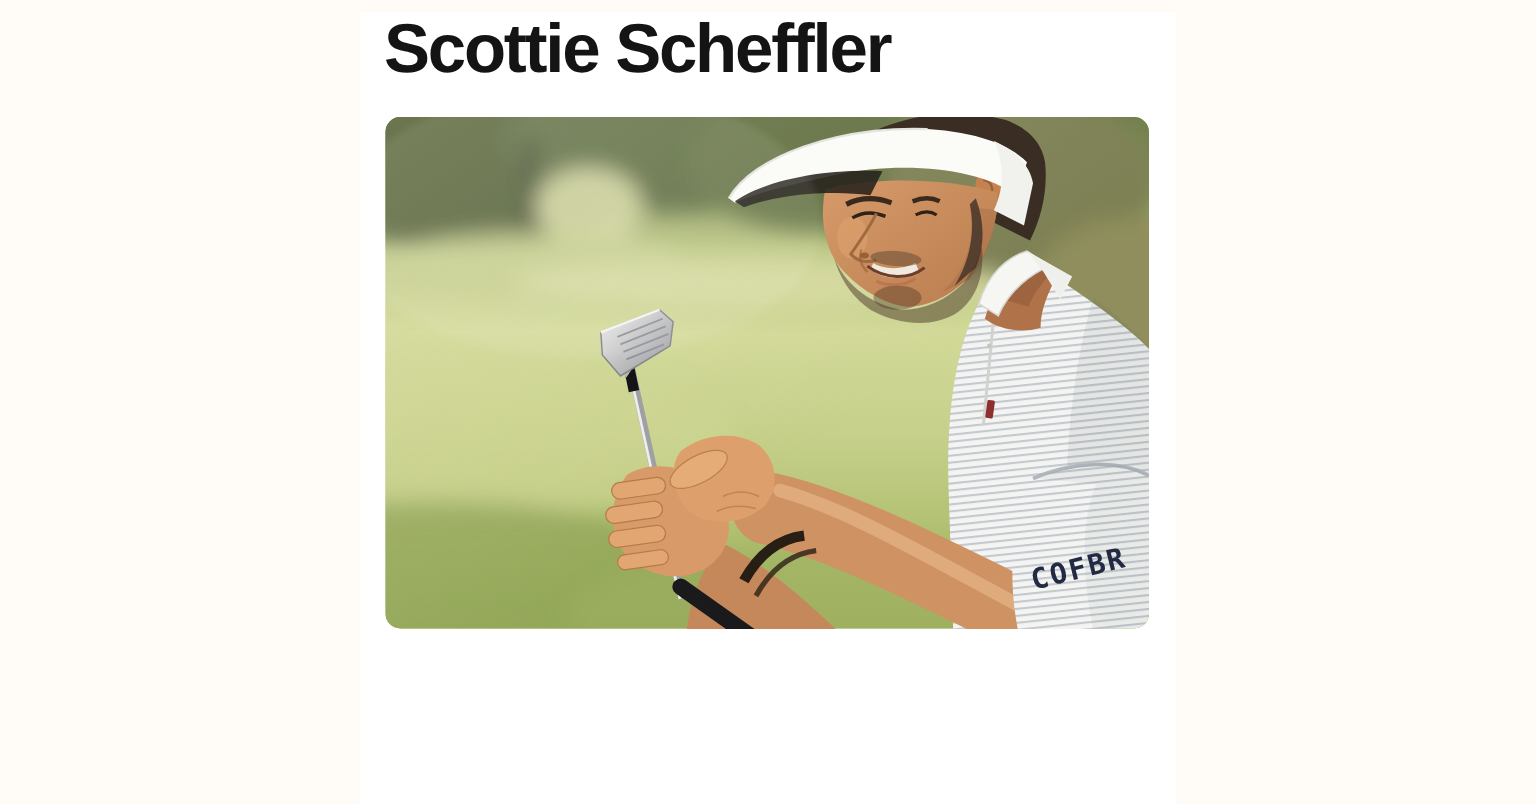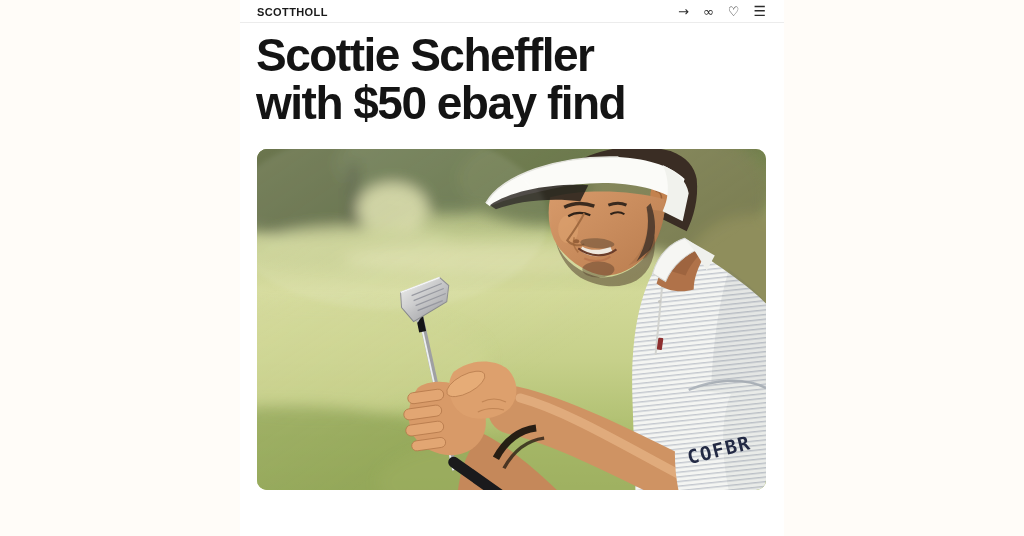--- a/index.html
+++ b/index.html
@@ -38,33 +38,23 @@
     border-radius:10px;overflow:hidden;
     background:#b9c47d;
   }
   figure.hero svg{display:block;width:100%;height:auto;}
 </style>
 </head>
 <body>
 
 <div class="column">
 
-  <header class="site-header">
-    <div class="brand">SCOTTHOLL</div>
-    <div class="icon-group">
-      <span class="hicon">→</span>
-      <span class="hicon">∞</span>
-      <span class="hicon">♡</span>
-      <span class="hicon menu">☰</span>
-    </div>
-  </header>
 
   <h1 class="headline">
     <span class="line">Scottie Scheffler</span>
-    <span class="line">with $50 ebay find</span>
   </h1>
 
   <figure class="hero" role="img" aria-label="Smiling golfer in a white visor and striped polo inspecting a golf iron club head on a sunlit golf course">
     <svg viewBox="0 0 507 340" xmlns="http://www.w3.org/2000/svg">
       <defs>
         <linearGradient id="sky" x1="0" y1="0" x2="0" y2="1">
           <stop offset="0" stop-color="#6e7c49"></stop>
           <stop offset=".12" stop-color="#7d8c52"></stop>
           <stop offset=".26" stop-color="#b8c47f"></stop>
           <stop offset=".42" stop-color="#d2d998"></stop>

